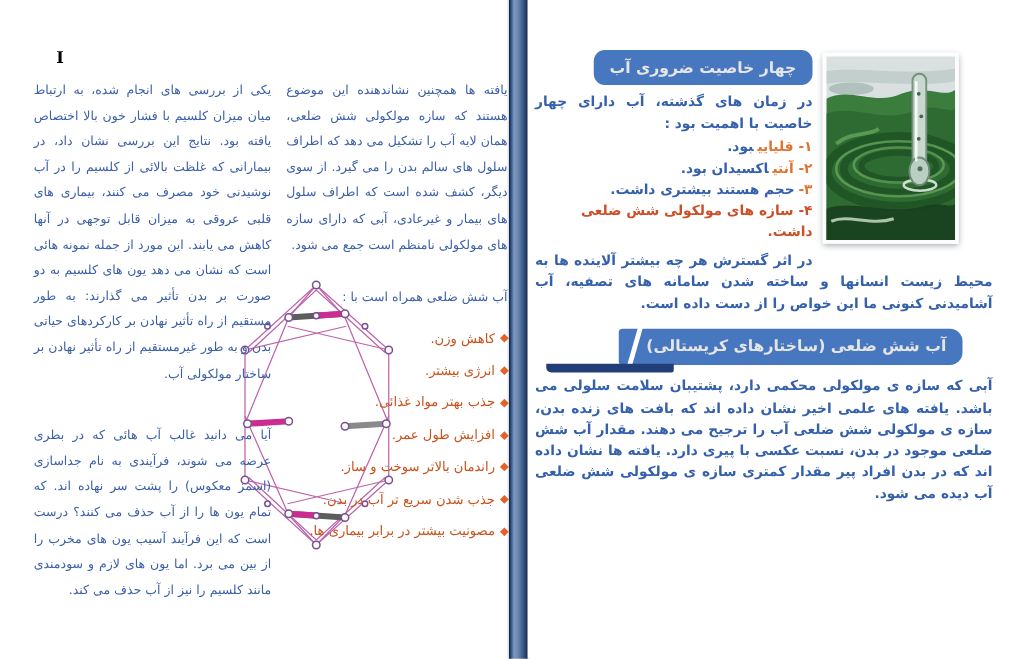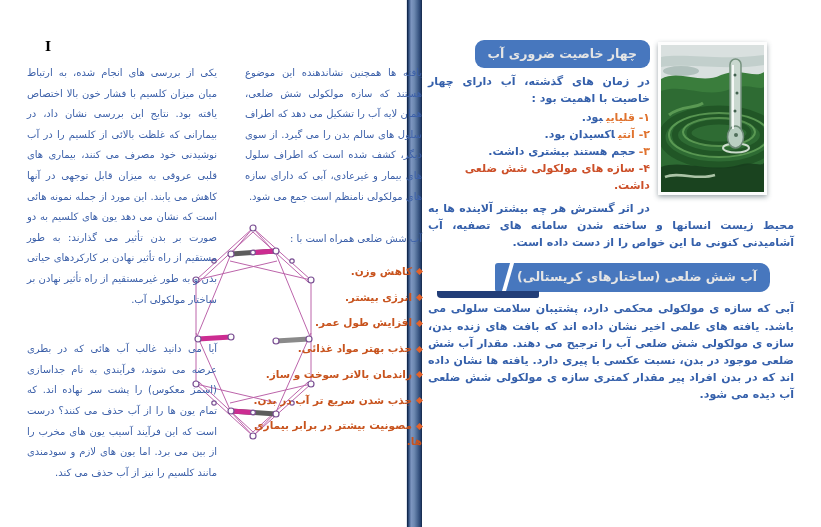--- a/index.html
+++ b/index.html
@@ -13,24 +13,24 @@
   .page-left{position:absolute;left:0;top:0;width:406px;height:527px;background:#fff;}
   .cursor-mark{
     position:absolute;left:45px;top:40px;color:#000;font-family:"DejaVu Serif",serif;
     font-weight:bold;font-size:13px;line-height:13px;
   }
   .lp-col{position:absolute;top:63px;direction:rtl;text-align:justify;
     color:#3c60a9;font-size:10px;line-height:2.06;}
   .lp-col p{margin:0;}
   .col-a{left:27px;width:190px;}
   .col-a .p2{margin-top:29px;}
-  .col-b{left:245px;width:177px;}
+  .col-b{left:229px;width:177px;}
   .col-b .intro{margin-top:22px;text-align:right;}
   .benefits{list-style:none;margin:14px 0 0;padding:0;text-align:right;}
-  .benefits li{margin:0 0 10px;color:#c8531d;font-size:10.5px;font-weight:bold;line-height:1.5;}
+  .benefits li{margin:0 0 10px;color:#c8531d;font-size:10.5px;font-weight:normal;line-height:1.5;}
   .blt{display:inline-block;width:5px;height:5px;background:#e2622a;
     transform:rotate(45deg);margin-left:5px;vertical-align:middle;}
   .hex-diagram{position:absolute;left:187px;top:221px;width:133px;height:222px;z-index:0;}
   .lp-col{z-index:1;}
 
   
   .spine{position:absolute;left:406px;top:0;width:16px;height:527px;
     background:linear-gradient(90deg,#0a1a36 0%,#1e3b69 7%,#7d96c0 26%,#6d89b1 45%,
       #47648f 66%,#27426f 84%,#0c1d39 97%,#060f22 100%);
     border-left:1px solid #dfe5ee;}
@@ -119,22 +119,22 @@
           <circle cx="105" cy="182" r="2.2"></circle>
       </g>
     </svg>
 
     <div class="lp-col col-b">
       <p class="p1">یافته ها همچنین نشاندهنده این موضوع هستند که سازه مولکولی شش ضلعی، همان لایه آب را تشکیل می دهد که اطراف سلول های سالم بدن را می گیرد. از سوی دیگر، کشف شده است که اطراف سلول های بیمار و غیرعادی، آبی که دارای سازه های مولکولی نامنظم است جمع می شود.</p>
       <p class="intro">آب شش ضلعی همراه است با :</p>
       <ul class="benefits">
         <li><span class="blt"></span><span>کاهش وزن.</span></li>
         <li><span class="blt"></span><span>انرژی بیشتر.</span></li>
+        <li><span class="blt"></span><span>جذب بهتر مواد غذائی.</span></li>
         <li><span class="blt"></span><span>افزایش طول عمر.</span></li>
-        <li><span class="blt"></span><span>جذب بهتر مواد غذائی.</span></li>
         <li><span class="blt"></span><span>راندمان بالاتر سوخت و ساز.</span></li>
         <li><span class="blt"></span><span>جذب شدن سریع تر آب در بدن.</span></li>
         <li><span class="blt"></span><span>مصونیت بیشتر در برابر بیماری ها.</span></li>
       </ul>
     </div>
   </div>
 
   <div class="spine"></div>
 
   <div class="page-right">

